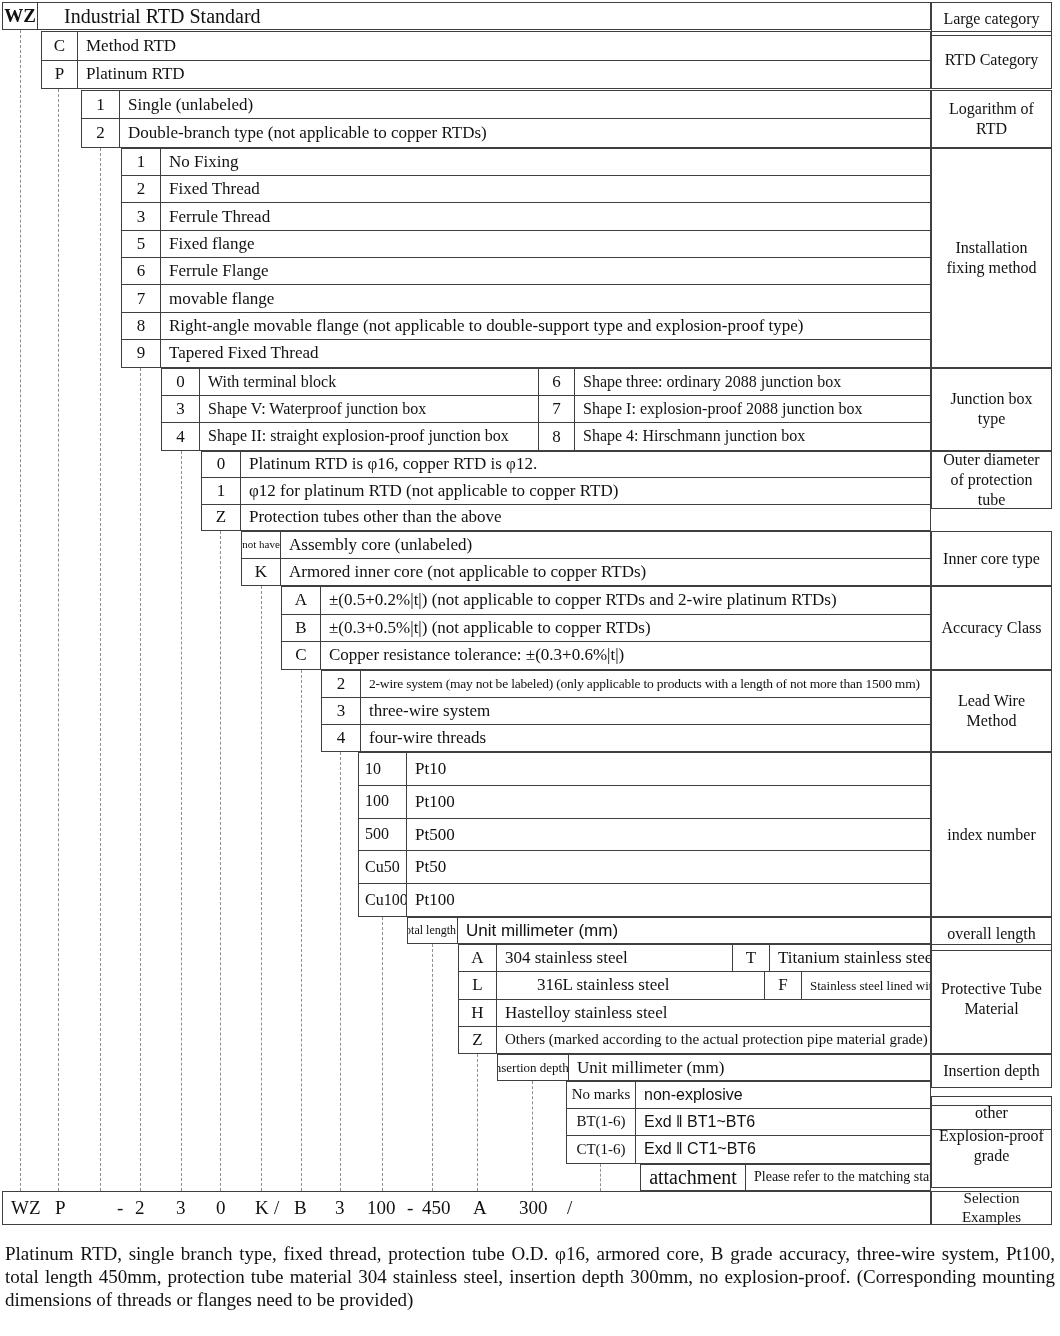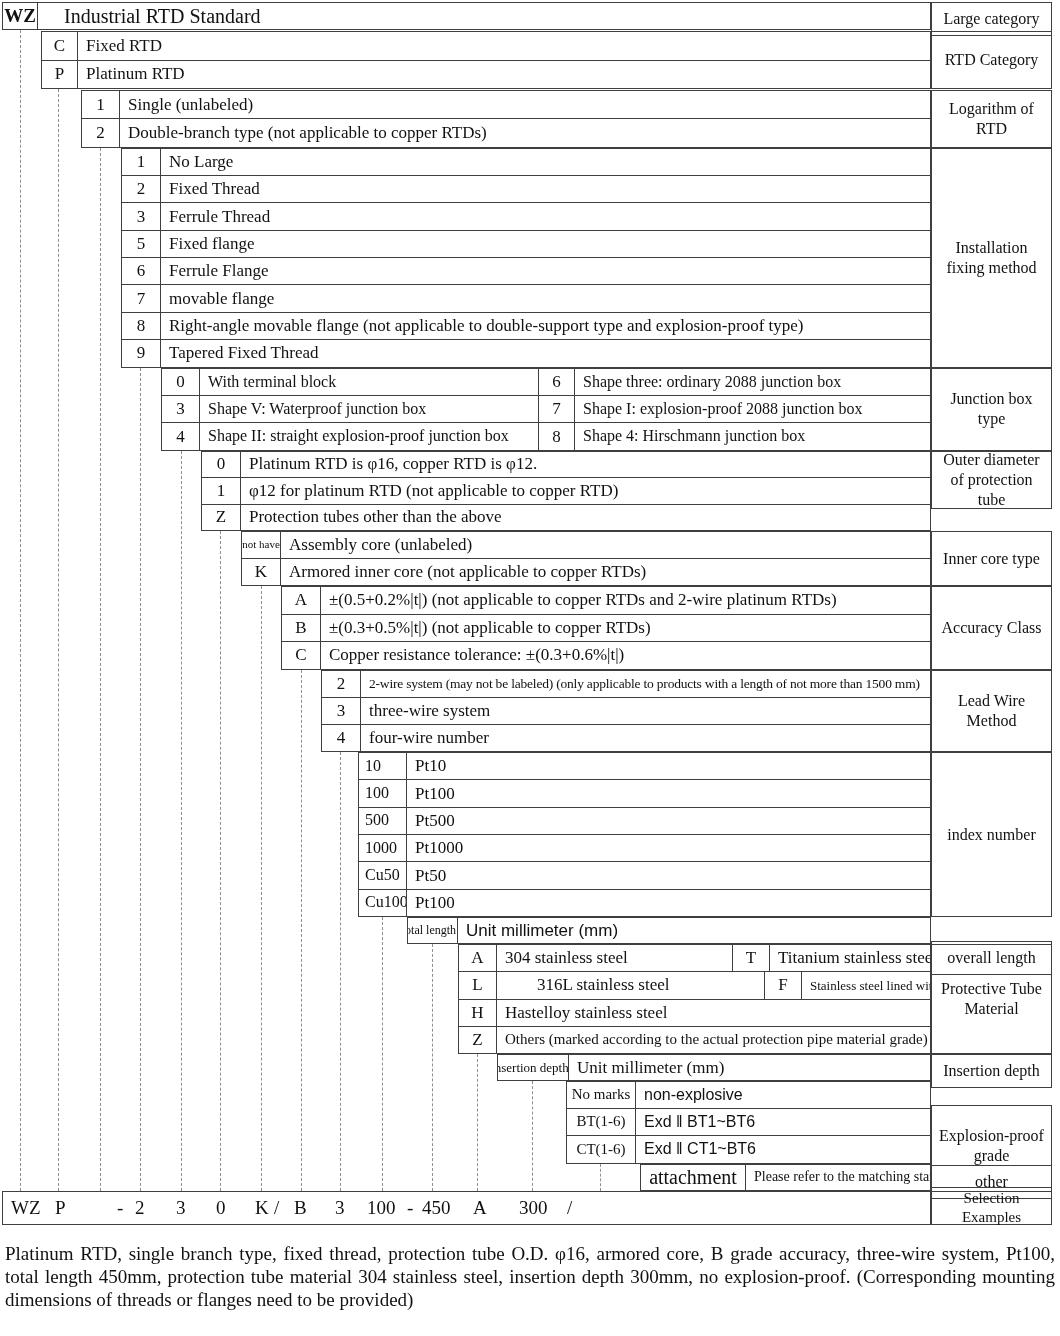--- a/index.html
+++ b/index.html
@@ -55,41 +55,41 @@
       <div class="dash" style="left: 382px; top: 917px; height: 274px;"></div>
       <div class="dash" style="left: 432px; top: 944px; height: 247px;"></div>
       <div class="dash" style="left: 477px; top: 1054px; height: 137px;"></div>
       <div class="dash" style="left: 532px; top: 1081px; height: 110px;"></div>
       <div class="dash" style="left: 600px; top: 1163.5px; height: 27.5px;"></div>
     </div>
   <div id="sections">
       <div class="block" style="left: 41px; top: 31px; width: 890px; height: 58px;">
         <div class="row">
           <div class="cell code " style="width: 36px;">C</div>
-          <div class="cell desc ">Fixed RTD</div>
+          <div class="cell desc ">Method RTD</div>
         </div>
         <div class="row">
           <div class="cell code " style="width: 36px;">P</div>
           <div class="cell desc ">Platinum RTD</div>
         </div>
       </div>
       <div class="block" style="left: 81px; top: 90px; width: 850px; height: 57.5px;">
         <div class="row">
           <div class="cell code " style="width: 38px;">1</div>
           <div class="cell desc ">Single (unlabeled)</div>
         </div>
         <div class="row">
           <div class="cell code " style="width: 38px;">2</div>
           <div class="cell desc ">Double-branch type (not applicable to copper RTDs)</div>
         </div>
       </div>
       <div class="block" style="left: 121px; top: 147.5px; width: 810px; height: 220px;">
         <div class="row">
           <div class="cell code " style="width: 39px;">1</div>
-          <div class="cell desc ">No Large</div>
+          <div class="cell desc ">No Fixing</div>
         </div>
         <div class="row">
           <div class="cell code " style="width: 39px;">2</div>
           <div class="cell desc ">Fixed Thread</div>
         </div>
         <div class="row">
           <div class="cell code " style="width: 39px;">3</div>
           <div class="cell desc ">Ferrule Thread</div>
         </div>
         <div class="row">
@@ -175,39 +175,35 @@
         <div class="row">
           <div class="cell code " style="width: 39px;">2</div>
           <div class="cell desc f135">2-wire system (may not be labeled) (only applicable to products with a length of not more than 1500 mm)</div>
         </div>
         <div class="row">
           <div class="cell code " style="width: 39px;">3</div>
           <div class="cell desc ">three-wire system</div>
         </div>
         <div class="row">
           <div class="cell code " style="width: 39px;">4</div>
-          <div class="cell desc ">four-wire number</div>
+          <div class="cell desc ">four-wire threads</div>
         </div>
       </div>
       <div class="block" style="left: 358px; top: 752px; width: 573px; height: 165px;">
         <div class="row">
           <div class="cell code alignleft f16" style="width: 48px;">10</div>
           <div class="cell desc ">Pt10</div>
         </div>
         <div class="row">
           <div class="cell code alignleft f16" style="width: 48px;">100</div>
           <div class="cell desc ">Pt100</div>
         </div>
         <div class="row">
           <div class="cell code alignleft f16" style="width: 48px;">500</div>
           <div class="cell desc ">Pt500</div>
-        </div>
-        <div class="row">
-          <div class="cell code alignleft f16" style="width: 48px;">1000</div>
-          <div class="cell desc ">Pt1000</div>
         </div>
         <div class="row">
           <div class="cell code alignleft f16" style="width: 48px;">Cu50</div>
           <div class="cell desc ">Pt50</div>
         </div>
         <div class="row">
           <div class="cell code alignleft f16" style="width: 48px;">Cu100</div>
           <div class="cell desc ">Pt100</div>
         </div>
       </div>
@@ -269,25 +265,25 @@
   <div id="categories">
       <div class="catbox" style="top: 31px; height: 58px;">RTD Category</div>
       <div class="catbox" style="top: 90px; height: 57.5px;">Logarithm of RTD</div>
       <div class="catbox" style="top: 147.5px; height: 220px;">Installation fixing method</div>
       <div class="catbox" style="top: 368px; height: 82.5px;">Junction box type</div>
       <div class="catbox" style="top: 450.5px; height: 58px;">Outer diameter of protection tube</div>
       <div class="catbox" style="top: 531px; height: 55px;">Inner core type</div>
       <div class="catbox" style="top: 586px; height: 83.5px;">Accuracy Class</div>
       <div class="catbox" style="top: 669.5px; height: 82.5px;">Lead Wire Method</div>
       <div class="catbox" style="top: 752px; height: 165px;">index number</div>
-      <div class="catbox" style="top: 941px; height: 24px;">overall length</div>
+      <div class="catbox" style="top: 917px; height: 24px;">overall length</div>
       <div class="catbox" style="top: 944px; height: 110px;">Protective Tube Material</div>
       <div class="catbox" style="top: 1054px; height: 27px;">Insertion depth</div>
       <div class="catbox" style="top: 1081px; height: 82.5px; margin-top: 24px;">Explosion-proof grade</div>
-      <div class="catbox" style="top: 1165px; height: 20px;">other</div>
+      <div class="catbox" style="top: 1096px; height: 20px;">other</div>
     </div>
 
   <div id="example-row">
       <div class="token" style="left: 8px;">WZ</div>
       <div class="token" style="left: 52px;">P</div>
       <div class="token" style="left: 114px;">-</div>
       <div class="token" style="left: 132px;">2</div>
       <div class="token" style="left: 173px;">3</div>
       <div class="token" style="left: 213px;">0</div>
       <div class="token" style="left: 252px;">K</div>

